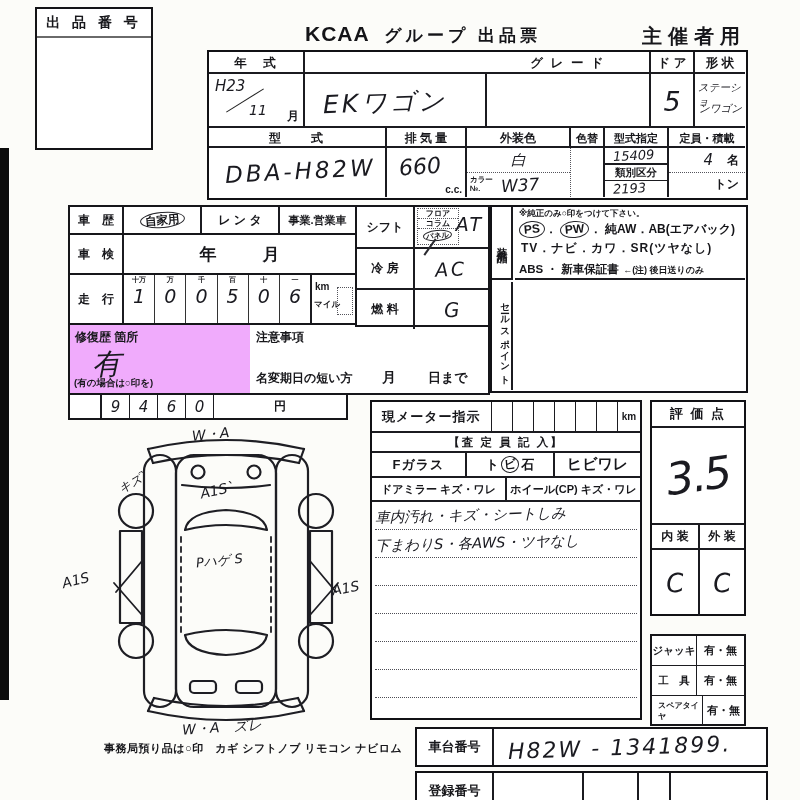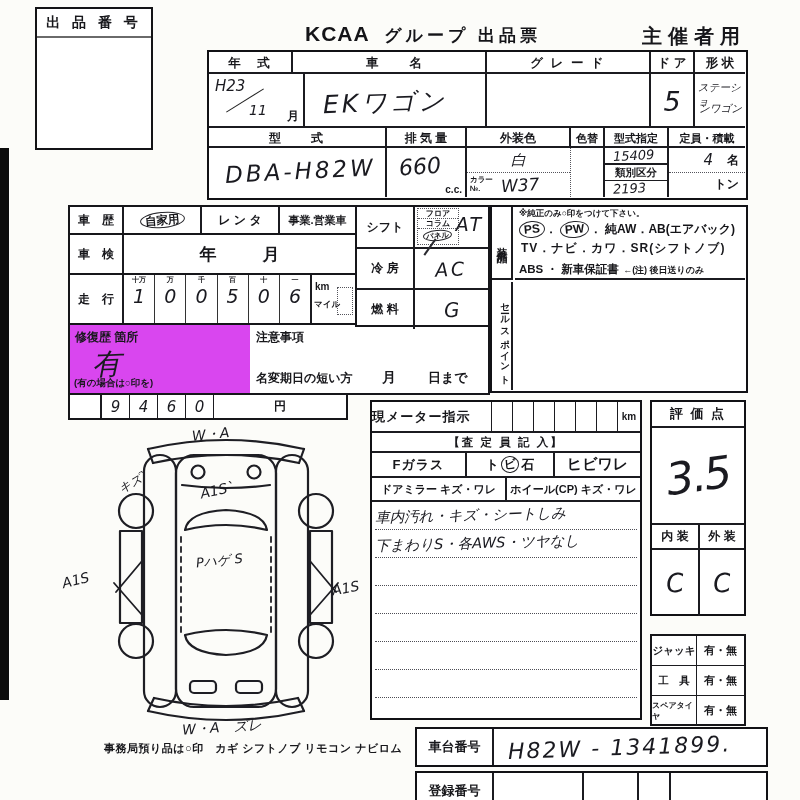--- a/index.html
+++ b/index.html
@@ -33,22 +33,21 @@
 
   <div class="abs" style="left:305px;top:22px;white-space:nowrap;">
     <span style="font-size:21px;font-weight:900;letter-spacing:1px;">KCAA</span>
     <span style="font-size:17px;font-weight:bold;letter-spacing:4px;margin-left:10px;">グループ 出品票</span>
   </div>
   <div class="abs lbl" style="left:642px;top:23px;font-size:20px;font-weight:900;letter-spacing:6px;">主催者用</div>
 
   <div class="abs" style="left:207px;top:50px;width:541px;height:150px;border:2.5px solid #111115;background:#fff;">
 
     <div class="cell b-b2" style="left:0;top:0;width:536px;height:22px;">
-      <div class="cell ctr lbl b-r2" style="left:0;width:84px;height:22px;font-size:12.5px;letter-spacing:2px;">年　式</div>
-      <div class="cell ctr lbl b-r2" style="left:96px;width:182px;height:22px;font-size:12.5px;letter-spacing:2px;">車　　名</div>
+      <div class="cell ctr lbl b-r2" style="left:0;width:96px;height:22px;font-size:12.5px;letter-spacing:2px;">年　式</div>
       <div class="cell ctr lbl b-r2" style="left:278px;width:164px;height:22px;font-size:12.5px;letter-spacing:2px;">グ レ ー ド</div>
       <div class="cell ctr lbl b-r2" style="left:442px;width:44px;height:22px;font-size:12.5px;">ド ア</div>
       <div class="cell ctr lbl" style="left:486px;width:50px;height:22px;font-size:12.5px;">形 状</div>
     </div>
 
     <div class="cell b-b2" style="left:0;top:22px;width:536px;height:54px;">
       <div class="cell b-r2" style="left:0;width:96px;height:54px;">
         <span class="hw" style="position:absolute;left:6px;top:3px;font-size:15px;">H23</span>
         <span class="abs" style="left:14px;top:26px;width:44px;border-top:1.6px solid #222;transform:rotate(-32deg);"></span>
         <span class="hw" style="position:absolute;left:40px;top:28px;font-size:14px;">11</span>
@@ -163,21 +162,21 @@
         <div class="hw" style="font-size:19px;">6</div>
       </div>
     </div>
     <div style="position:relative;flex:1;height:100%;">
       <span class="lbl" style="position:absolute;left:3px;top:6px;font-size:10px;">km</span>
       <span class="lbl" style="position:absolute;left:2px;top:24px;font-size:8.5px;">マイル</span>
       <span class="abs" style="right:2px;top:12px;width:16px;height:28px;border:1.6px dotted #55555c;"></span>
     </div>
   </div>
 
-  <div class="abs" style="left:68px;top:323px;width:184px;height:72px;border:2px solid #16161a;background:#d946ef;">
+  <div class="abs" style="left:68px;top:323px;width:184px;height:72px;border:2px solid #16161a;background:#f0abfc;">
     <span class="lbl" style="position:absolute;left:5px;top:4px;font-size:12px;">修復歴 箇所</span>
     <span class="hw" style="position:absolute;left:22px;top:20px;font-size:29px;transform:rotate(-2deg);">有</span>
     <span class="lbl" style="position:absolute;left:4px;bottom:3px;font-size:9.5px;">(有の場合は○印を)</span>
   </div>
   <div class="abs" style="left:250px;top:323px;width:240px;height:72px;border:2px solid #16161a;border-left:none;background:#fff;">
     <span class="lbl" style="position:absolute;left:6px;top:4px;font-size:12px;">注意事項</span>
     <span class="lbl" style="position:absolute;left:6px;bottom:6px;font-size:12px;">名変期日の短い方</span>
     <span class="lbl" style="position:absolute;left:132px;bottom:6px;font-size:14px;">月</span>
     <span class="lbl" style="position:absolute;left:178px;bottom:6px;font-size:13px;">日まで</span>
   </div>
@@ -232,21 +231,21 @@
   <div class="abs" style="left:490px;top:205px;width:258px;height:188px;border:2.5px solid #111115;background:#fff;">
     <div class="cell ctr vert lbl" style="left:0;top:0;width:21px;height:73px;border-right:2px solid #1b1b20;border-bottom:2px solid #1b1b20;font-size:11px;letter-spacing:3px;">装備品</div>
     <div class="cell vert lbl" style="left:0;top:75px;width:21px;height:108px;border-right:2px solid #1b1b20;font-size:9.5px;letter-spacing:1px;padding-top:4px;text-align:center;">セールスポイント</div>
     <div class="cell" style="left:23px;top:0;width:230px;height:73px;border-bottom:2px solid #1b1b20;">
       <div class="lbl" style="font-size:8.5px;margin:1px 0 0 4px;">※純正のみ○印をつけて下さい。</div>
       <div style="margin:1px 0 0 4px;font-size:12px;font-weight:bold;white-space:nowrap;">
         <span class="oval">PS</span><span>．</span>
         <span class="oval">PW</span><span>．</span>
         <span>純AW．AB(エアバック)</span>
       </div>
-      <div class="lbl" style="font-size:12px;margin:2px 0 0 6px;letter-spacing:1px;">TV．ナビ．カワ．SR(シフトノブ)</div>
+      <div class="lbl" style="font-size:12px;margin:2px 0 0 6px;letter-spacing:1px;">TV．ナビ．カワ．SR(ツヤなし)</div>
       <div style="margin:2px 0 0 4px;white-space:nowrap;">
         <span class="lbl" style="font-size:11.5px;">ABS ・ 新車保証書</span>
         <span class="lbl" style="font-size:9px;">←(注) 後日送りのみ</span>
       </div>
     </div>
     <div class="cell" style="left:23px;top:75px;width:230px;height:108px;"></div>
   </div>
 
   <div class="abs" style="left:80px;top:425px;width:290px;height:310px;">
     <svg width="290" height="310" viewBox="0 0 290 310" fill="none" stroke="#1e1e24" stroke-width="2.2" stroke-linecap="round" stroke-linejoin="round">
@@ -293,21 +292,21 @@
   <span class="abs hw" style="left:192px;top:426px;font-size:14px;transform:rotate(-6deg);">W・A</span>
   <span class="abs hw" style="left:118px;top:474px;font-size:12px;transform:rotate(-30deg);">キズ`</span>
   <span class="abs hw" style="left:200px;top:482px;font-size:14px;transform:rotate(-12deg);">A1S`</span>
   <span class="abs hw" style="left:196px;top:552px;font-size:13px;transform:rotate(-6deg);">Pハゲ S</span>
   <span class="abs hw" style="left:62px;top:572px;font-size:14px;transform:rotate(-14deg);">A1S</span>
   <span class="abs hw" style="left:332px;top:580px;font-size:14px;transform:rotate(-10deg);">A1S</span>
   <span class="abs hw" style="left:182px;top:719px;font-size:14px;transform:rotate(-4deg);">W・A　ズレ</span>
 
   <div class="abs" style="left:370px;top:400px;width:272px;height:320px;border:2.5px solid #111115;background:#fff;">
     <div class="flex b-b2" style="height:29px;">
-      <div class="lbl" style="flex:1;font-size:13px;letter-spacing:1px;">現メーター指示</div>
+      <div class="lbl" style="flex:1;font-size:13px;padding-left:10px;letter-spacing:1px;">現メーター指示</div>
       <div class="flex" style="height:100%;">
         <div style="width:20px;height:100%;border-left:1.6px solid #1b1b20;"></div>
         <div style="width:20px;height:100%;border-left:1.6px solid #1b1b20;"></div>
         <div style="width:20px;height:100%;border-left:1.6px solid #1b1b20;"></div>
         <div style="width:20px;height:100%;border-left:1.6px solid #1b1b20;"></div>
         <div style="width:20px;height:100%;border-left:1.6px solid #1b1b20;"></div>
         <div style="width:20px;height:100%;border-left:1.6px solid #1b1b20;"></div>
         <div class="ctr lbl" style="width:22px;height:100%;border-left:1.6px solid #1b1b20;font-size:10px;">km</div>
       </div>
     </div>
@@ -362,21 +361,21 @@
 
   <div class="abs" style="left:650px;top:634px;width:96px;height:92px;border:2px solid #16161a;background:#fff;">
     <div class="flex" style="height:29px;border-bottom:1.6px solid #1b1b20;">
       <div class="ctr lbl" style="width:44px;height:100%;border-right:1.6px solid #1b1b20;font-size:10.5px;">ジャッキ</div>
       <div class="ctr lbl" style="flex:1;height:100%;font-size:11px;">有・無</div>
     </div>
     <div class="flex" style="height:29px;border-bottom:1.6px solid #1b1b20;">
       <div class="ctr lbl" style="width:44px;height:100%;border-right:1.6px solid #1b1b20;font-size:10.5px;">工　具</div>
       <div class="ctr lbl" style="flex:1;height:100%;font-size:11px;">有・無</div>
     </div>
-    <div class="flex" style="height:29px;">
+    <div class="flex" style="height:29px;margin-left:6px;">
       <div class="ctr lbl" style="width:44px;height:100%;border-right:1.6px solid #1b1b20;font-size:8px;">スペアタイヤ</div>
       <div class="ctr lbl" style="flex:1;height:100%;font-size:11px;">有・無</div>
     </div>
   </div>
 
   <div class="abs lbl" style="left:104px;top:741px;font-size:11px;letter-spacing:0.5px;white-space:nowrap;">事務局預り品は○印　カギ シフトノブ リモコン ナビロム</div>
 
   <div class="abs flex" style="left:415px;top:727px;width:353px;height:40px;border:2.5px solid #111115;background:#fff;text-align:right;">
     <div class="ctr lbl b-r2" style="width:75px;height:100%;font-size:13px;">車台番号</div>
     <div class="flex" style="flex:1;height:100%;">

